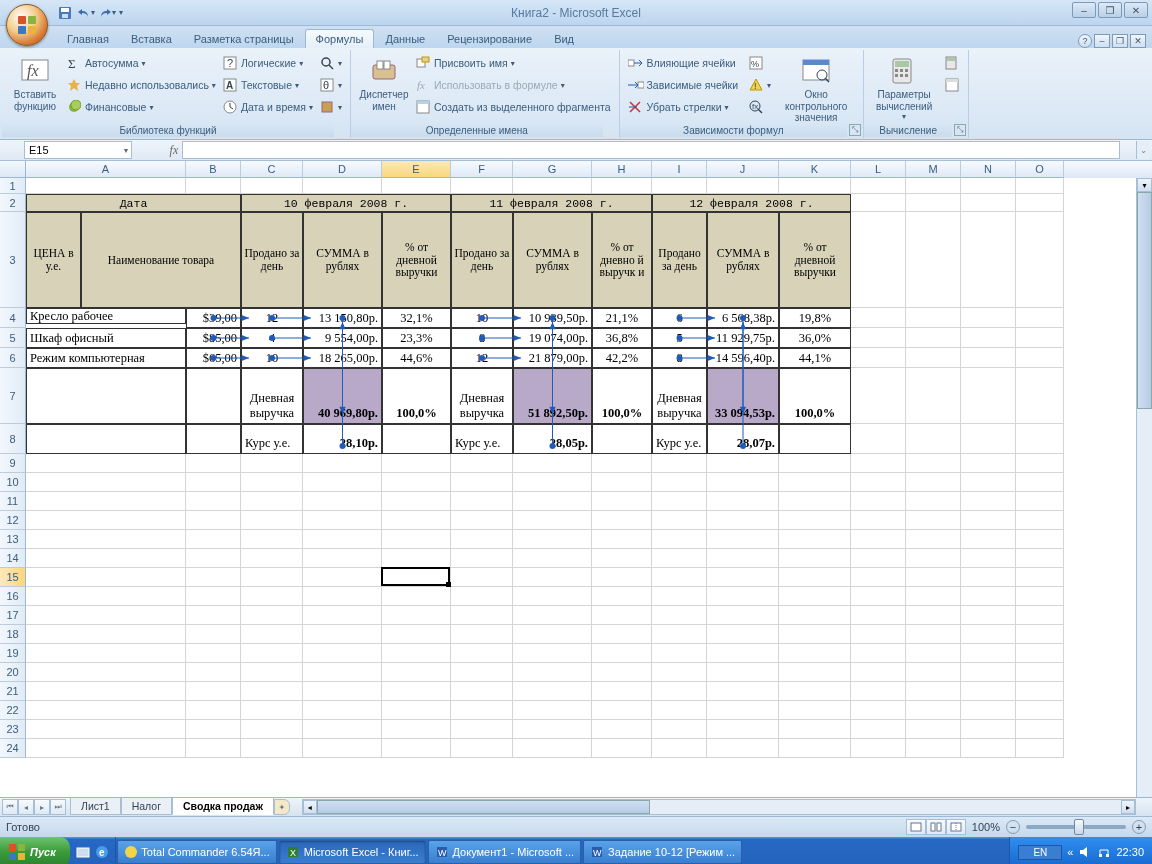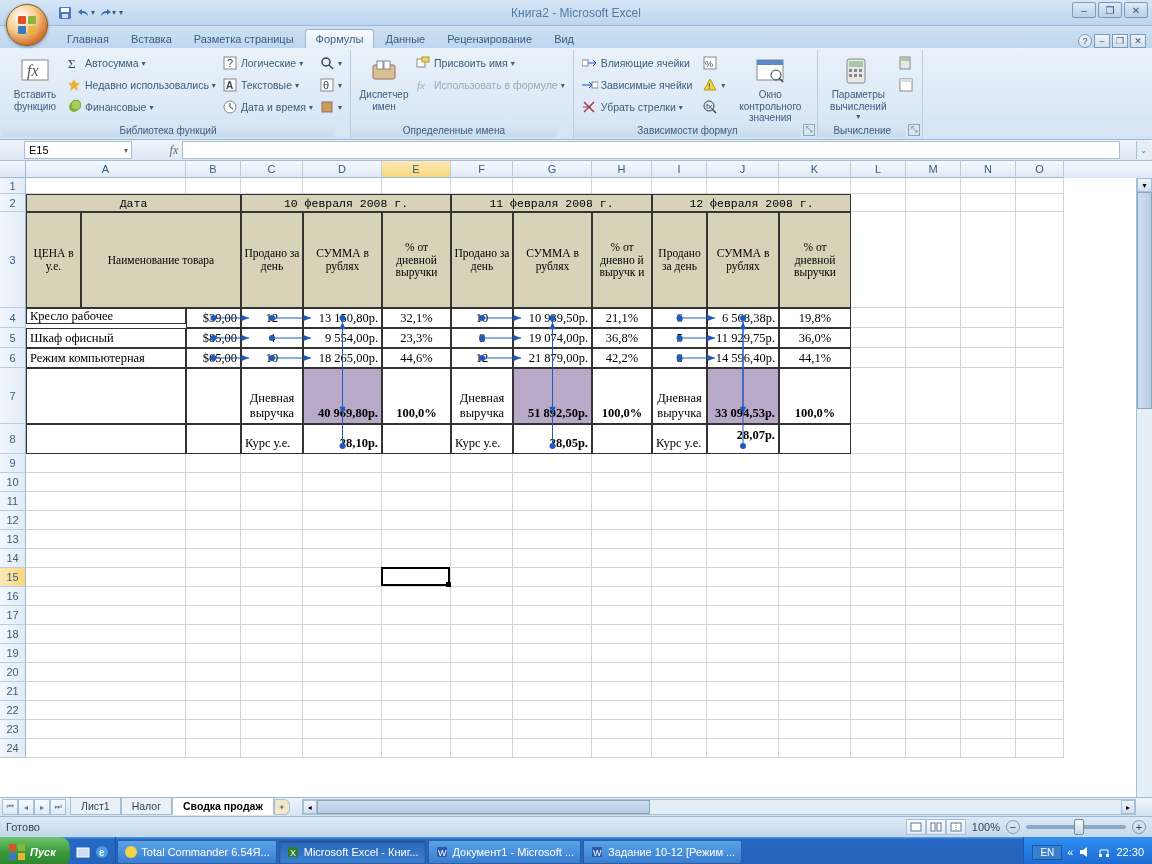--- a/index.html
+++ b/index.html
@@ -267,20 +267,29 @@
         </div>
       <div class="rbtn-row" style="color:#9ab">
           <span class="ricon">
             <svg width="14" height="14">
               <text x="1" y="11" font-family="Georgia" font-style="italic" font-size="11" fill="#9ab">fx</text>
             </svg>
           </span>
           <span>Использовать в формуле</span>
           <span class="caret">▾</span>
         </div>
+      <div class="rbtn-row">
+          <span class="ricon">
+            <svg width="14" height="14">
+              <rect x="1" y="1" width="12" height="12" fill="#fff" stroke="#888"></rect>
+              <rect x="1" y="1" width="12" height="3" fill="#b8d0e8"></rect>
+            </svg>
+          </span>
+          <span>Создать из выделенного фрагмента</span>
+        </div>
     </div>
     <div class="rgroup-label">Определенные имена</div>
   </div>
 
   <div class="rgroup" style="flex-direction:row">
     <div style="display:flex;flex-direction:column">
       <div class="rbtn-row">
           <span class="ricon">
             <svg width="16" height="14">
               <rect x="0" y="4" width="6" height="6" fill="#fff" stroke="#888"></rect>
@@ -544,21 +553,21 @@
         <div class="rowhead" style="height: 30px;">8</div>
         <div class="cell c-data" style="width: 160px; height: 30px; padding-bottom: 2px;"></div>
         <div class="cell c-data" style="width: 55px; height: 30px; padding-bottom: 2px;"></div>
         <div class="cell c-data" style="width: 62px; height: 30px; align-items: flex-end; padding-bottom: 2px;">Курс у.е.</div>
         <div class="cell c-data c-r c-bold" style="width: 79px; height: 30px; align-items: flex-end; padding-bottom: 2px;">28,10р.</div>
         <div class="cell c-data" style="width: 69px; height: 30px; padding-bottom: 2px;"></div>
         <div class="cell c-data" style="width: 62px; height: 30px; align-items: flex-end; padding-bottom: 2px;">Курс у.е.</div>
         <div class="cell c-data c-r c-bold" style="width: 79px; height: 30px; align-items: flex-end; padding-bottom: 2px;">28,05р.</div>
         <div class="cell c-data" style="width: 60px; height: 30px; padding-bottom: 2px;"></div>
         <div class="cell c-data" style="width: 55px; height: 30px; align-items: flex-end; padding-bottom: 2px;">Курс у.е.</div>
-        <div class="cell c-data c-r c-bold" style="width: 72px; height: 30px; align-items: flex-end; padding-bottom: 10px;">28,07р.</div>
+        <div class="cell c-data c-r c-bold" style="width: 72px; height: 30px; align-items: flex-end; padding-bottom: 2px;">28,07р.</div>
         <div class="cell c-data" style="width: 72px; height: 30px; padding-bottom: 2px;"></div>
         <div class="cell" style="width: 55px; height: 30px;"></div>
         <div class="cell" style="width: 55px; height: 30px;"></div>
         <div class="cell" style="width: 55px; height: 30px;"></div>
         <div class="cell" style="width: 48px; height: 30px;"></div>
       </div>
       <div class="row" style="height: 19px;">
         <div class="rowhead" style="height: 19px;">9</div>
         <div class="cell" style="width: 160px; height: 19px;"></div>
         <div class="cell" style="width: 55px; height: 19px;"></div>
@@ -1006,21 +1015,21 @@
       </div>
       <div class="tbitem">
         <svg width="14" height="14">
           <rect x="2" y="2" width="10" height="10" fill="#2a5caa"></rect>
           <text x="3" y="11" fill="#fff" font-size="9">W</text>
         </svg>
         <span>Задание 10-12 [Режим ...</span>
       </div>
     </div>
   <div class="tray">
-    <span style="background:#3a7ed0;padding:1px 7px;border:1px solid #1b57a8;font-size:10px">EN</span>
+    <span style="background:#3a7ed0;padding:1px 14px;border:1px solid #1b57a8;font-size:10px">EN</span>
     <span>«</span>
     <svg width="14" height="14">
         <path d="M2 5 L5 5 L9 2 L9 12 L5 9 L2 9 Z" fill="#fff"></path>
       </svg>
     <svg width="14" height="14">
         <rect x="2" y="9" width="3" height="3" fill="#fff"></rect>
         <rect x="9" y="9" width="3" height="3" fill="#fff"></rect>
         <path d="M3 9 L3 5 L11 5 L11 9" stroke="#fff" fill="none"></path>
       </svg>
     <span>22:30</span>

